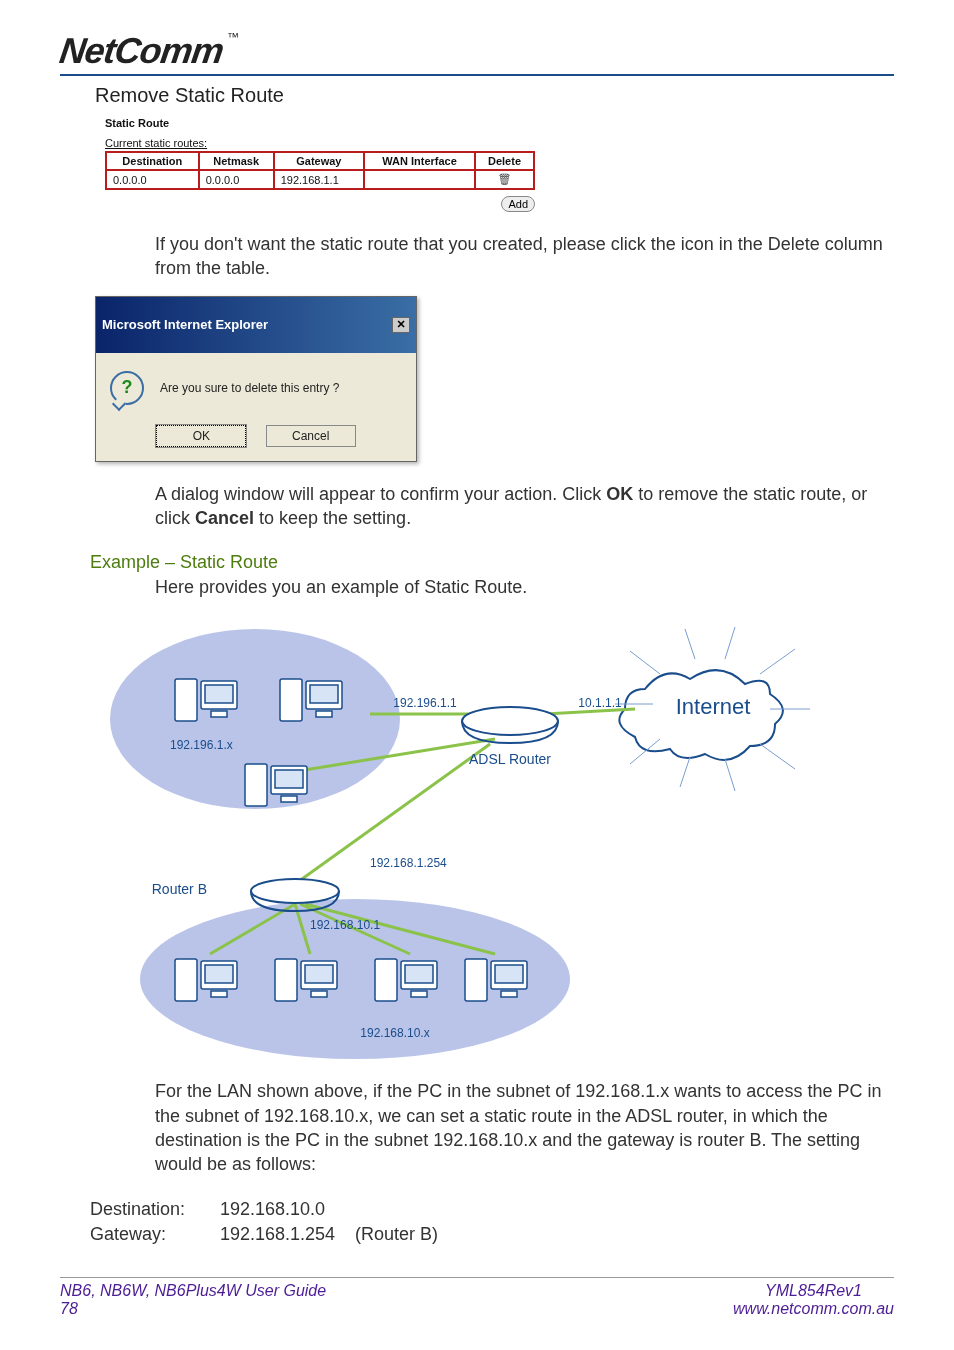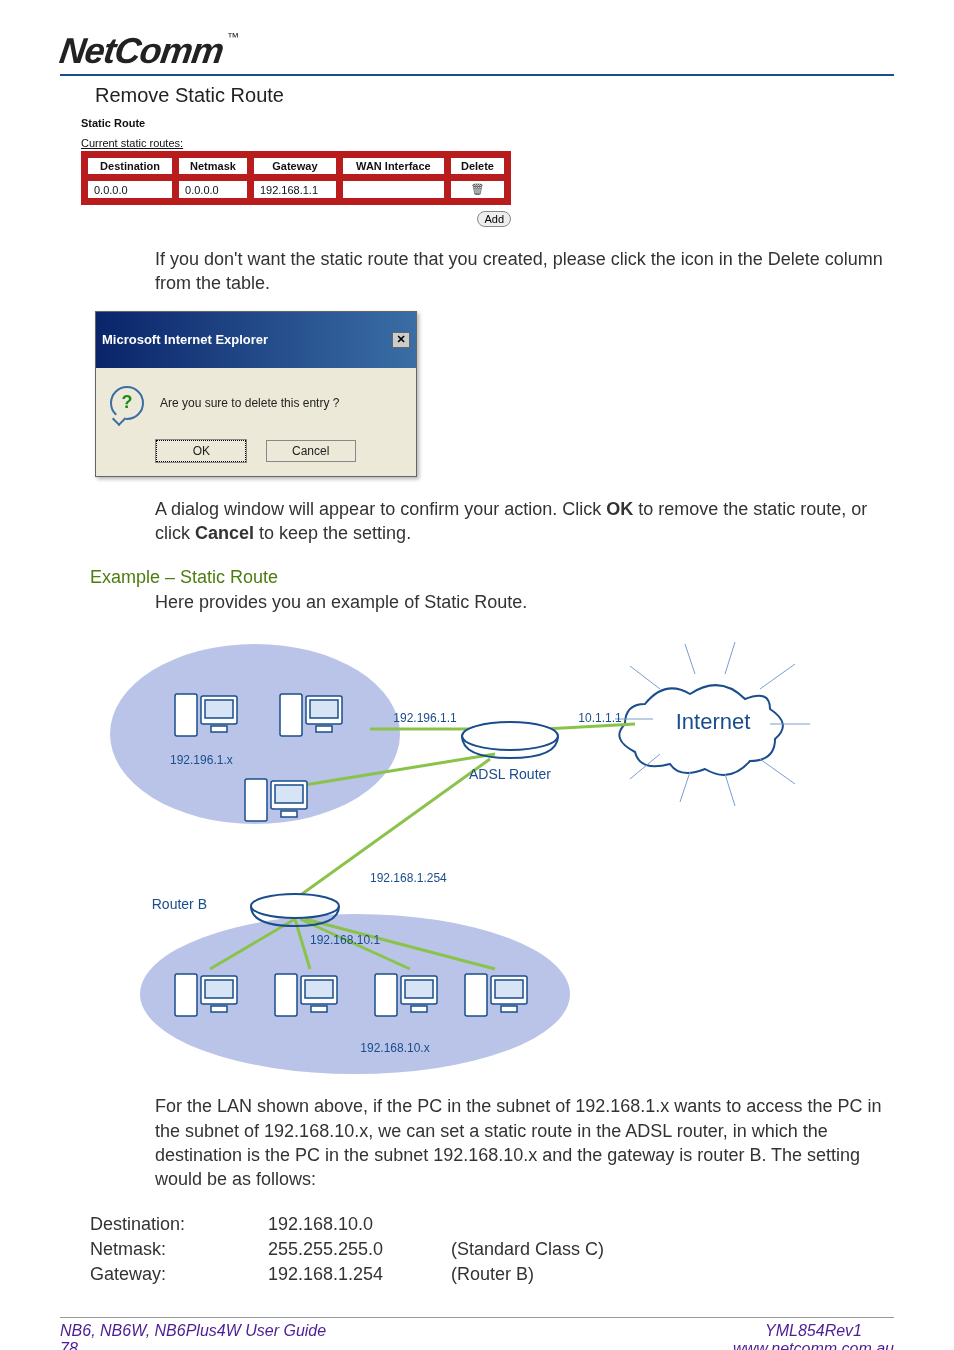--- a/index.html
+++ b/index.html
@@ -38,34 +38,34 @@
     transform: skewX(8deg);
     display: inline-block;
   }
   h2.section-title {
     font-size: 20px;
     font-weight: normal;
     margin: 0 0 10px 35px;
     color: #222;
   }
   .static-route-box {
-    margin-left: 21px;
+    margin-left: 45px;
     width: 430px;
     font-family: Tahoma, sans-serif;
     font-size: 11px;
     color: #111;
   }
   .sr-title { font-weight: bold; margin-bottom: 8px; }
   .sr-sub { margin-bottom: 2px; text-decoration: underline; }
   table.route-table {
     border-collapse: collapse;
     width: 100%;
   }
   table.route-table th, table.route-table td {
-    border: 7px solid #b91c1c;
+    border: 2px solid #b91c1c;
     padding: 2px 6px;
     text-align: center;
     font-size: 11px;
     font-weight: normal;
   }
   table.route-table th { font-weight: bold; background: #fff; }
   table.route-table td:first-child { text-align: left; }
   table.route-table td:nth-child(2) { text-align: left; }
   table.route-table td:nth-child(3) { text-align: left; }
   .trash-icon::before { content: "🗑"; font-size: 11px; color: #444; }
@@ -162,21 +162,21 @@
     width: 720px;
     height: 450px;
     position: relative;
   }
   .diagram-wrap svg { position: absolute; top:0; left:0; }
   .settings-block {
     margin: 20px 0 0 30px;
     font-size: 18px;
     line-height: 1.4;
   }
-  .settings-row { display: flex; gap: 48px; }
+  .settings-row { display: flex; }
   .settings-row .lbl { width: 130px; }
   .settings-row .val { width: 135px; }
   .footer {
     border-top: 1px solid #999;
     margin-top: 30px;
     padding-top: 4px;
     display: flex;
     justify-content: space-between;
     font-style: italic;
     color: #4c1d95;
@@ -361,25 +361,20 @@
 
   <p class="body">For the LAN shown above, if the PC in the subnet of 192.168.1.x wants to access the PC in the subnet of 192.168.10.x, we can set a static route in the ADSL router, in which the destination is the PC in the subnet 192.168.10.x and the gateway is router B. The setting would be as follows:</p>
 
   <div class="settings-block">
     <div class="settings-row">
       <div class="lbl">Destination:</div>
       <div class="val">192.168.10.0</div>
       <div></div>
     </div>
     <div class="settings-row">
-      <div class="lbl">Netmask:</div>
-      <div class="val">255.255.255.0</div>
-      <div>(Standard Class C)</div>
-    </div>
-    <div class="settings-row">
       <div class="lbl">Gateway:</div>
       <div class="val">192.168.1.254</div>
       <div>(Router B)</div>
     </div>
   </div>
 
   <div class="footer">
     <div class="left">
       <div>NB6, NB6W, NB6Plus4W User Guide</div>
       <div>78</div>

